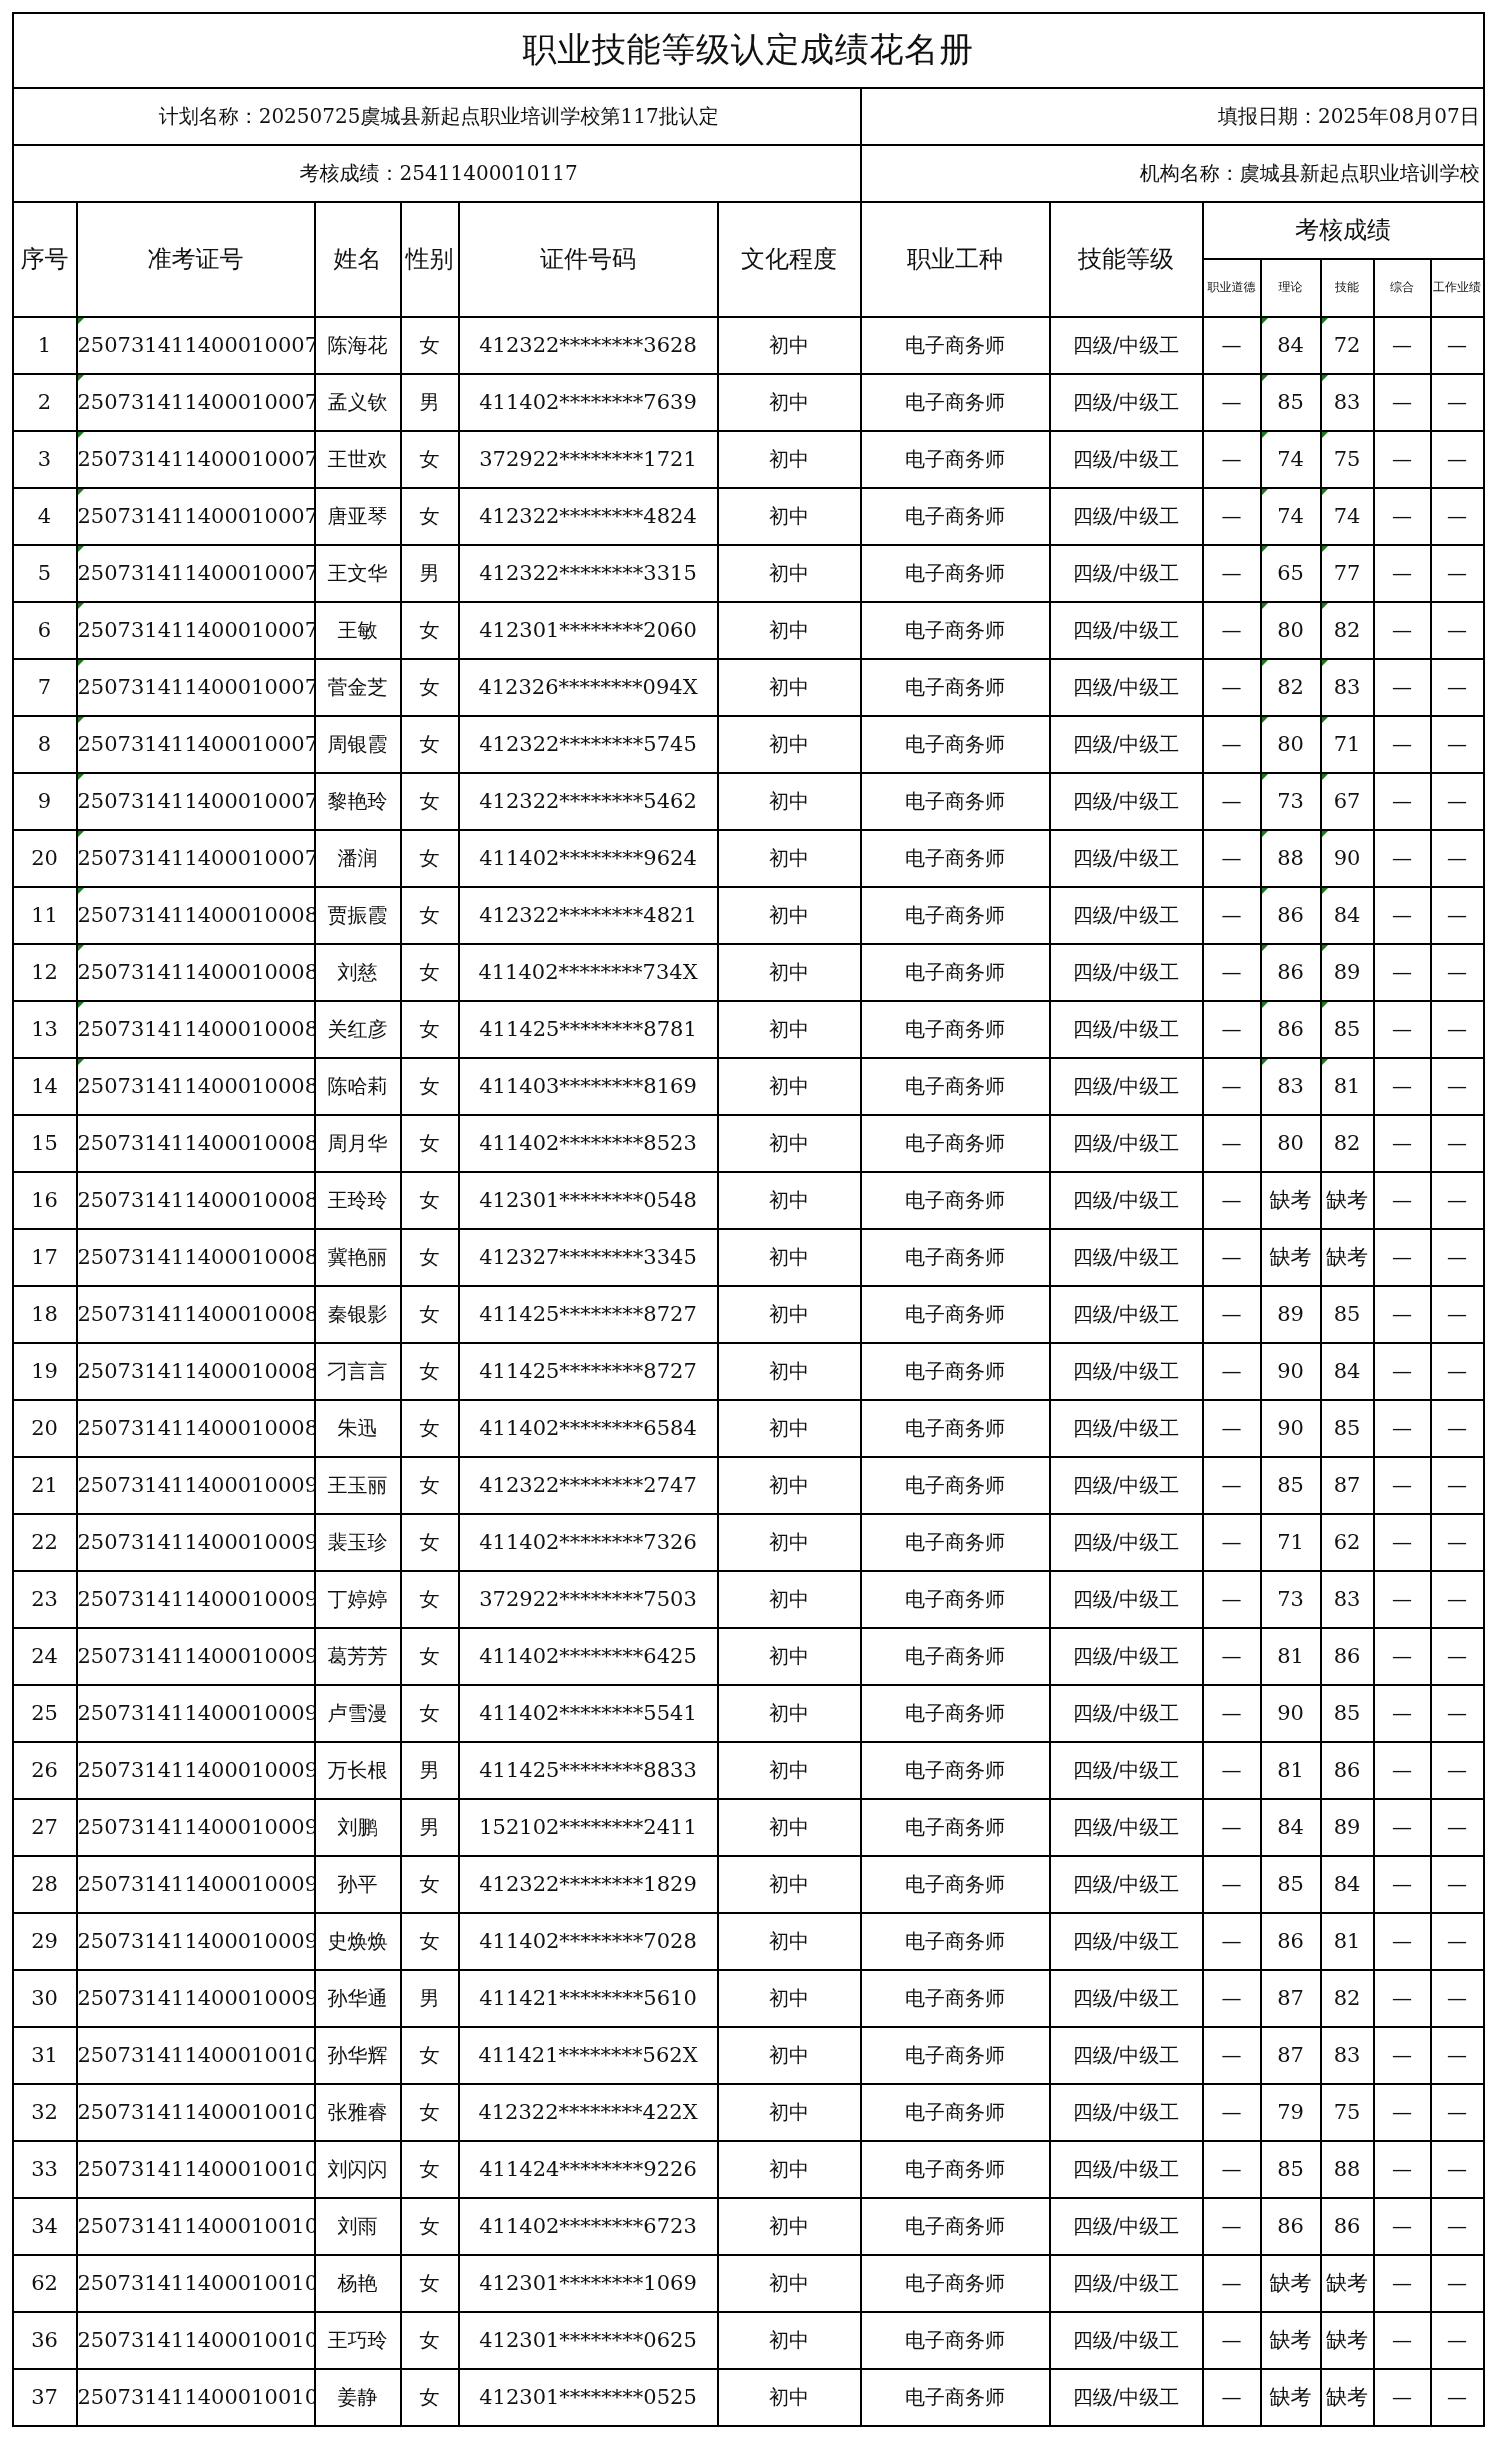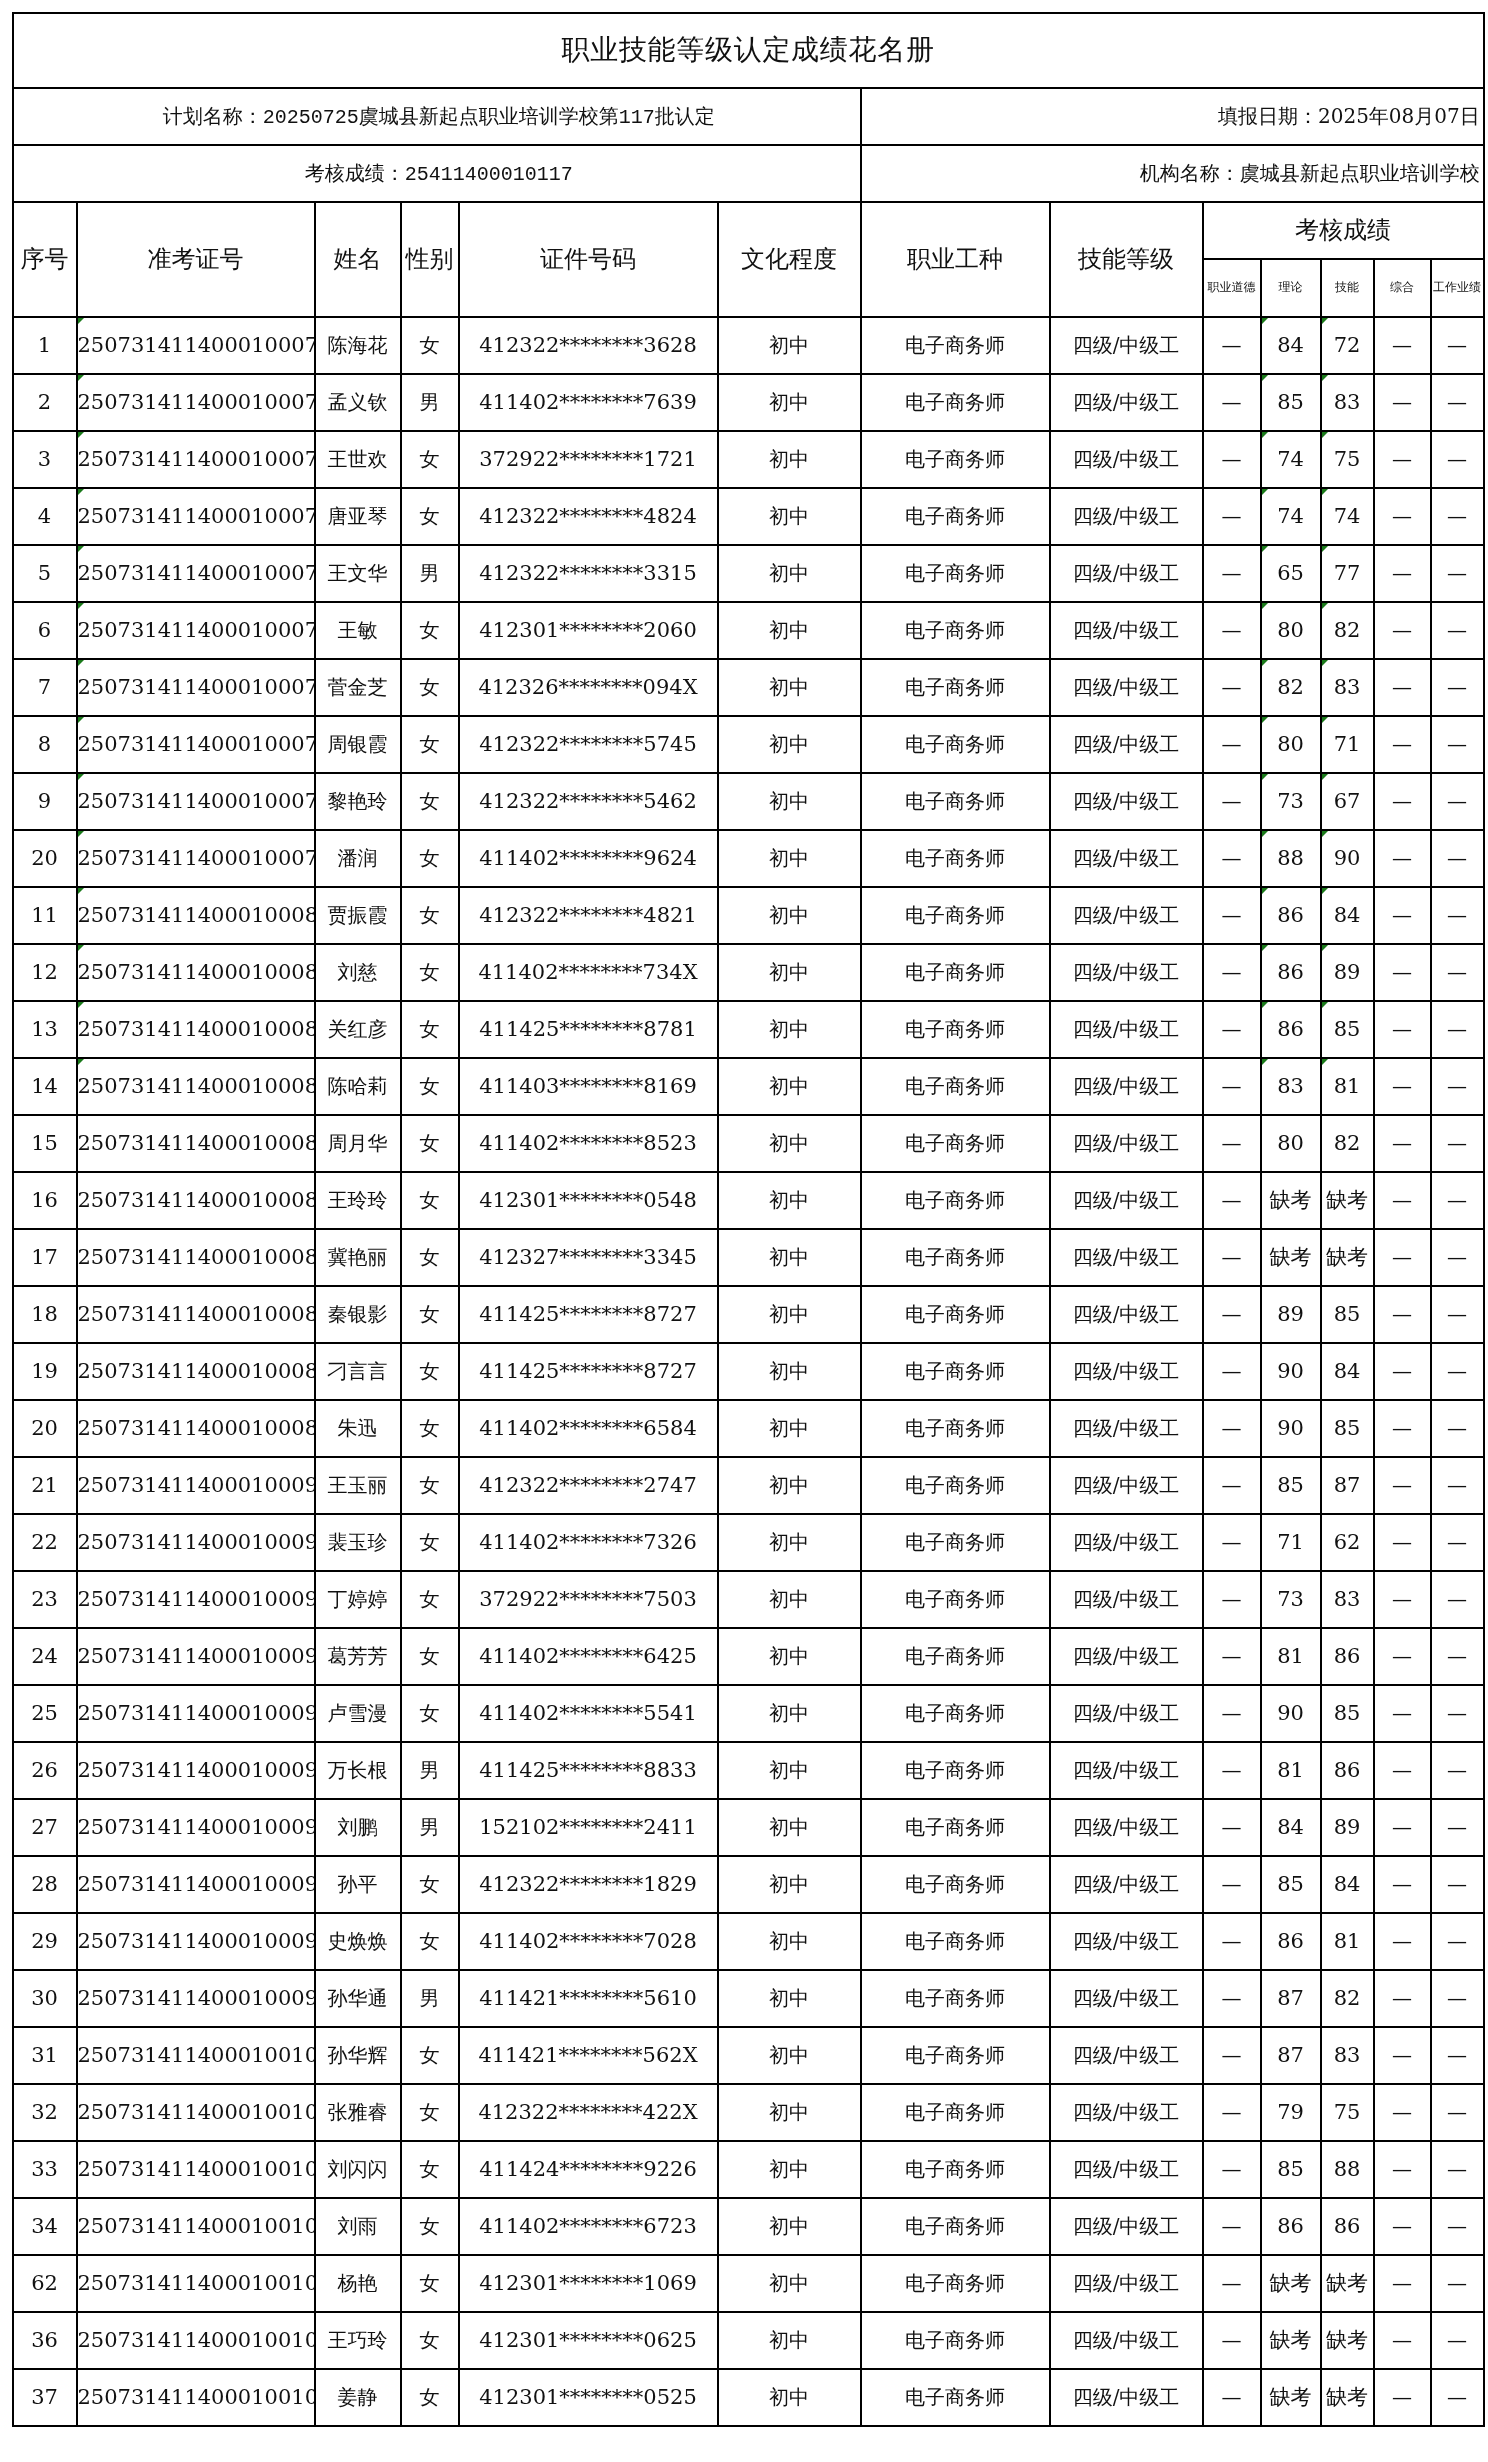--- a/index.html
+++ b/index.html
@@ -1,21 +1,21 @@
 <!DOCTYPE html>
 <html style="font-size:11.5px"><head>
 <meta charset="utf-8">
 <style>
   html, body { margin: 0; padding: 0; background: #ffffff; }
   body { width: 1488px; height: 2462px; position: relative; font-family: "DejaVu Serif", "Liberation Serif", serif; color: #111; }
   .sheet { position: absolute; left: 11.5px; top: 11.5px; width: 1471px; }
   table.roster { border-collapse: collapse; table-layout: fixed; width: 1471px; }
   table.roster td, table.roster th { border: 2.2px solid #000; padding: 0; text-align: center; vertical-align: middle; font-weight: normal; position: relative; overflow: hidden; white-space: nowrap; }
-  .title-cell { height: 73px; font-family: Liberation Sans, sans-serif; font-size: 28px; font-weight: bold; letter-spacing: 0.7px; margin-top: 29px; }
-  .info-left { height: 55px; text-align: center; padding-left: 4.3px !important; font-size: 20px; font-family: Liberation Mono, monospace; }
+  .title-cell { height: 73px; font-family: Liberation Sans, sans-serif; font-size: 34px; font-weight: bold; letter-spacing: 0.7px; margin-top: 29px; }
+  .info-left { height: 55px; text-align: center; padding-left: 4.3px !important; font-size: 20px; }
   .info-right { height: 55px; text-align: right !important; padding-right: 2.9px !important; font-size: 20px; }
   .hdr { font-size: 24px; }
   .hdr-main { height: 113px; }
   .hdr-group { height: 55px; }
   .hdr-sub { height: 56px; font-size: 12px; line-height: 23px; white-space: normal !important; }
   td.cell { height: 55px; font-size: 20px; }
   td.cell.num { font-size: 21px; }
   .flag { position: absolute; left: 0; top: 0; width: 0; height: 0; border-top: 6.5px solid #1a7a1a; border-right: 6.5px solid transparent; }
 </style>
 </head>

